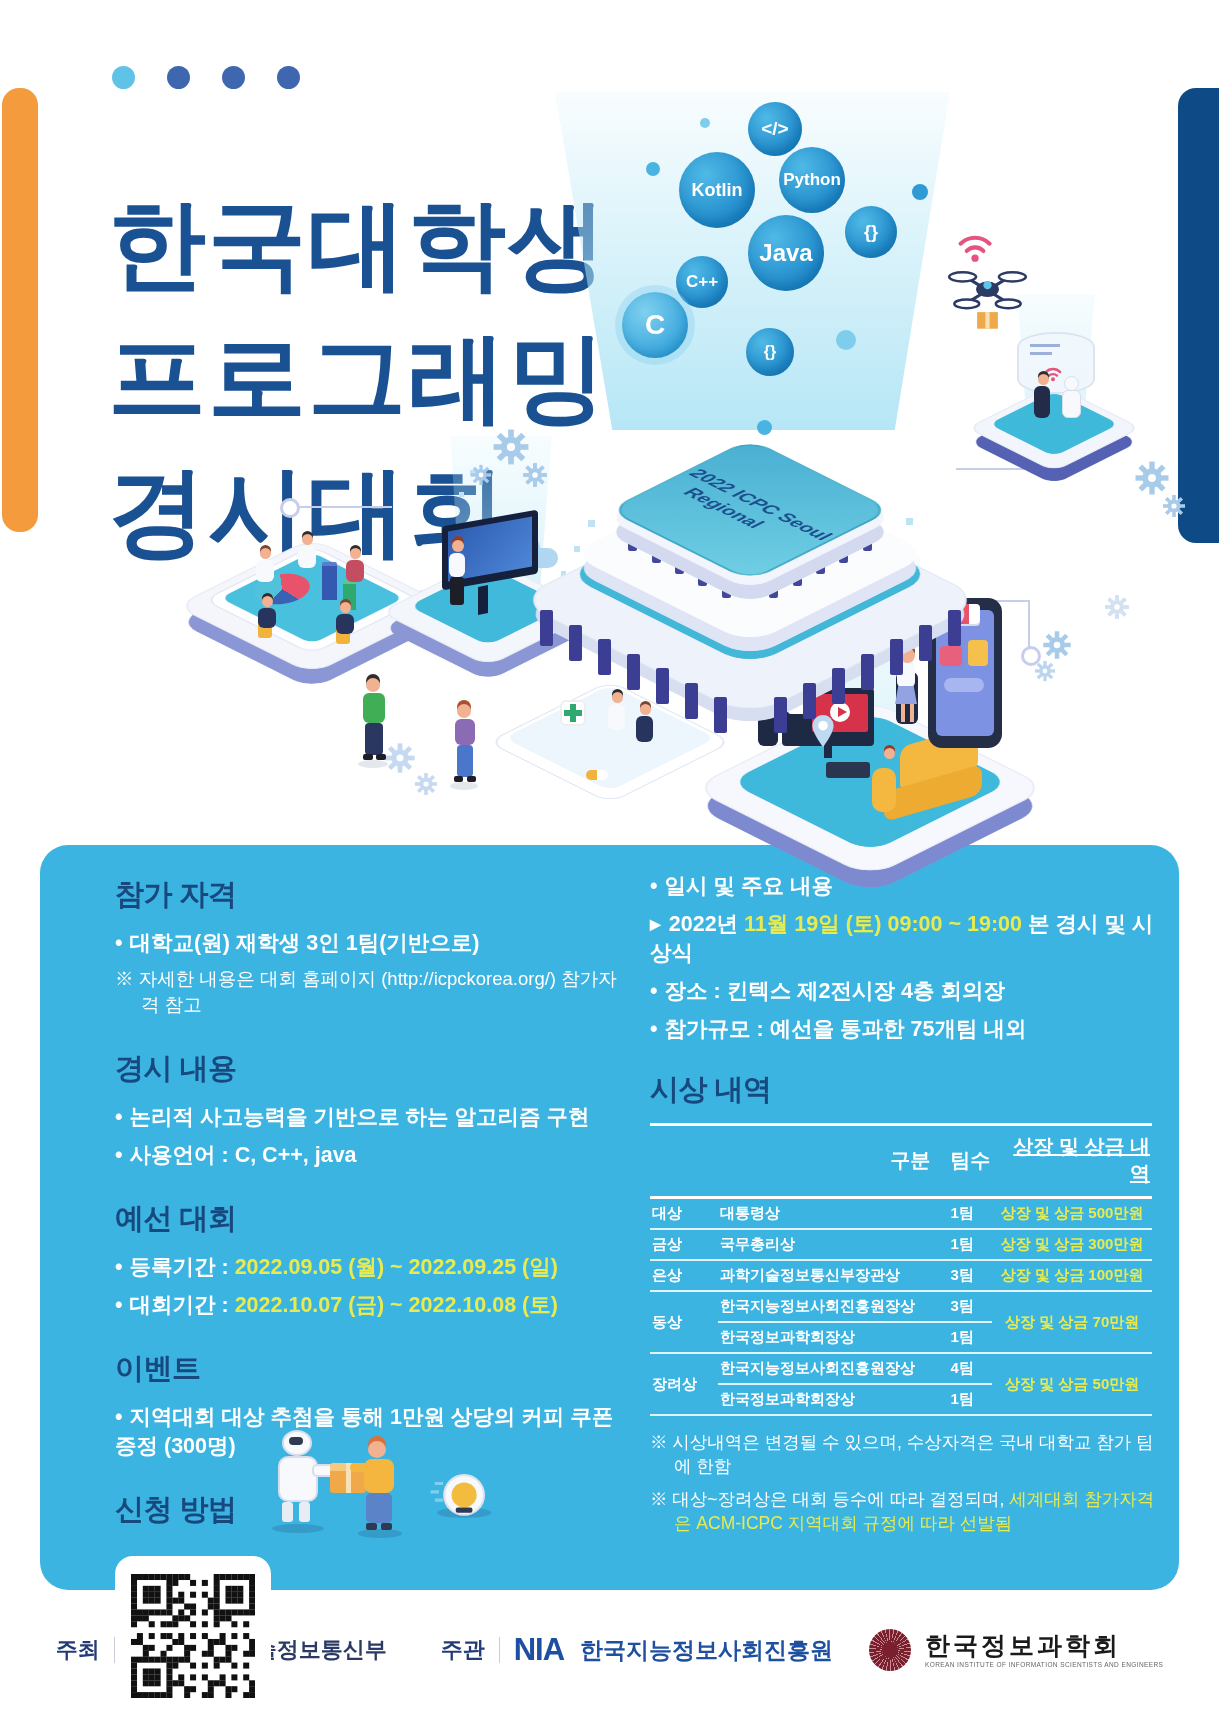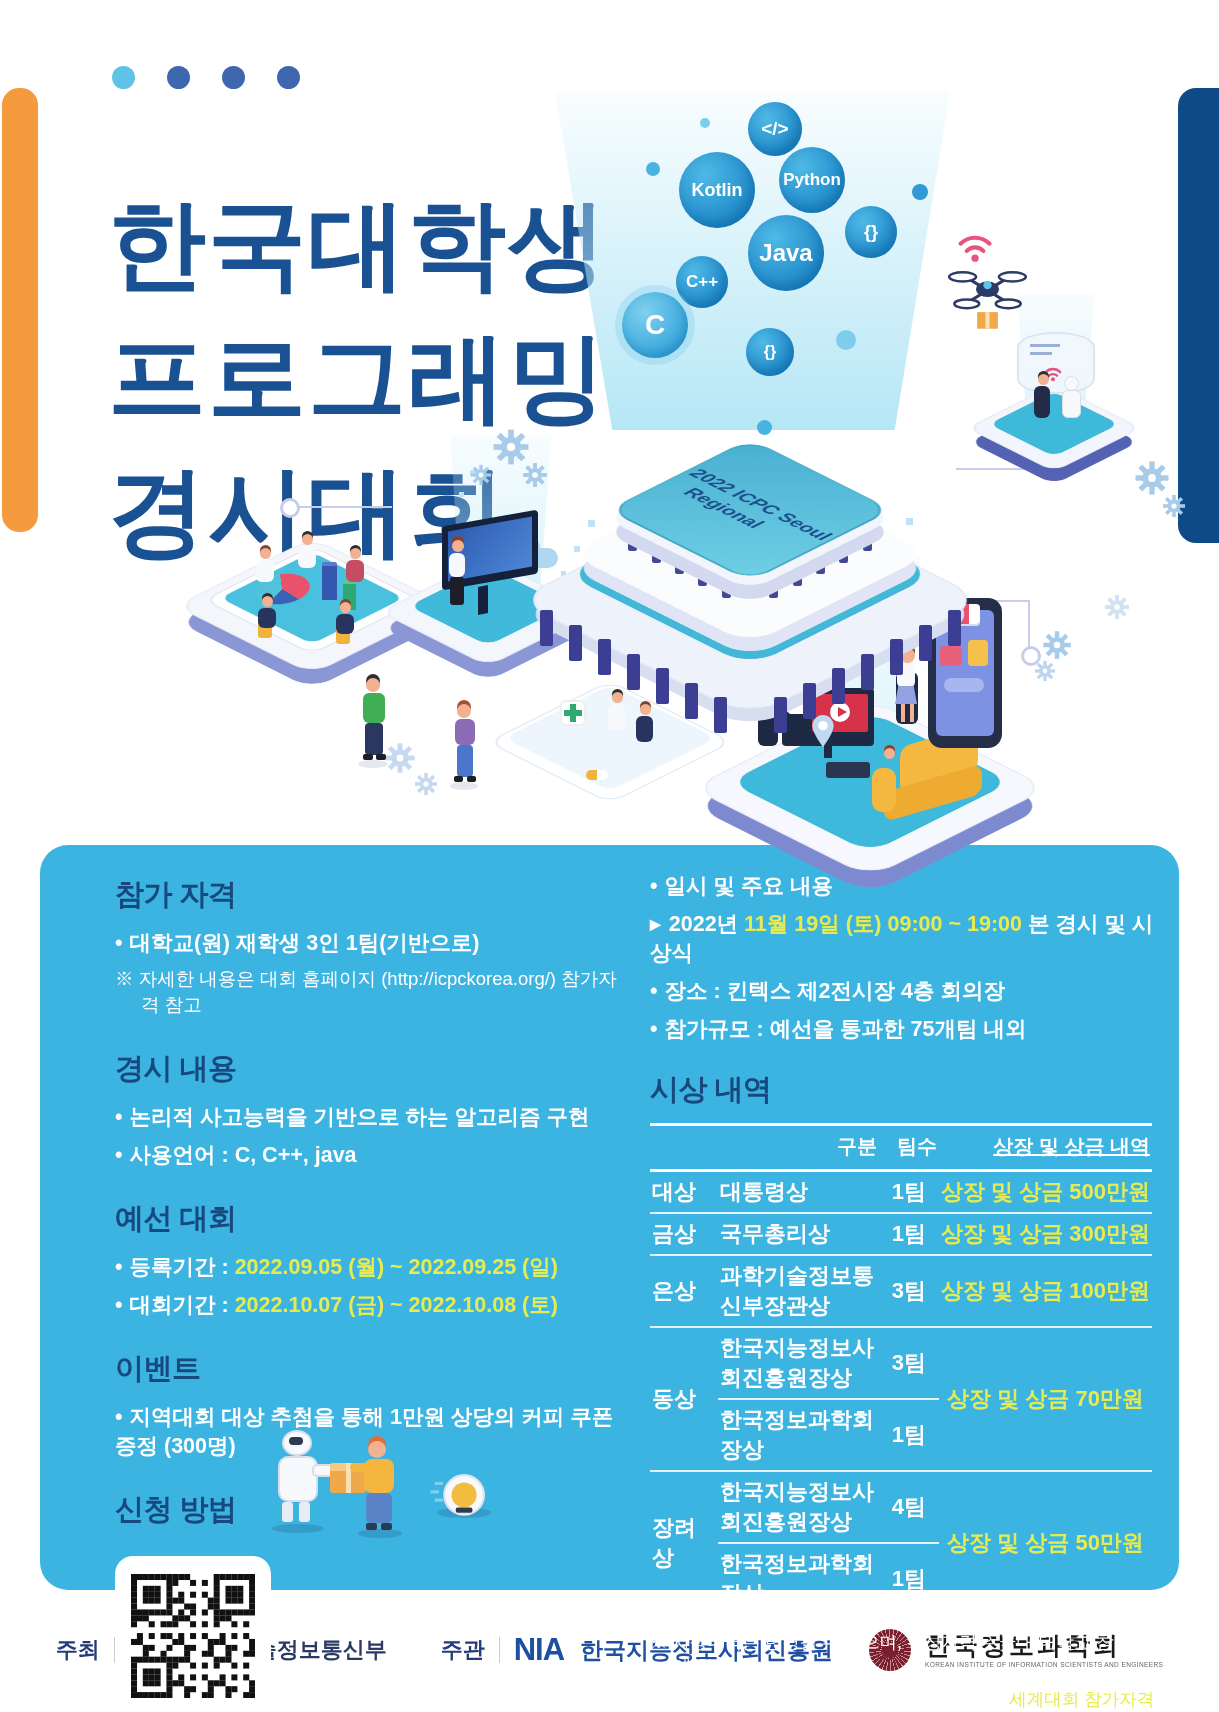--- a/index.html
+++ b/index.html
@@ -44,21 +44,21 @@
   .col-right{position:absolute;left:610px;top:26px;width:512px;}
   .sec-h{font-size:29px;font-weight:800;color:#17497F;margin:0 0 13px;letter-spacing:-0.5px;}
   .line{font-size:21.5px;font-weight:600;color:#fff;margin:0 0 9px;}
   .mk{margin-right:7px;}
   .amk{font-size:14px;margin-right:8px;vertical-align:2px;}
   .note{font-size:18.5px;font-weight:500;color:#fff;margin:2px 0 0;padding-left:26px;text-indent:-26px;line-height:1.4;}
   .val,.hl{color:#E7EB4F;}
   .sp1{margin-top:31px;} .sp2{margin-top:30px;}
   .awards-table{width:502px;border-collapse:collapse;margin-top:4px;border-top:3px solid #ffffff;color:#fff;}
   .awards-table th{font-size:20px;font-weight:700;padding:7px 2px 9px;border-bottom:3px solid #ffffff;text-align:right;}
-  .awards-table td{font-size:22px;font-weight:600;padding:5px 2px;border-bottom:2px solid rgba(255,255,255,.85);}
+  .awards-table td{font-size:15px;font-weight:600;padding:5px 2px;border-bottom:2px solid rgba(255,255,255,.85);}
   .th-grade{text-align:left;width:292px;}
   .th-teams{text-align:center;width:56px;}
   .th-prize{text-align:center;text-decoration:underline;}
   .td-grade{width:64px;text-align:left;}
   .td-teams{text-align:center;}
   .td-prize{text-align:center;color:#E7EB4F;font-weight:700;white-space:nowrap;}
   .note2{font-size:17.5px;font-weight:500;color:#fff;margin:0 0 9px;padding-left:24px;text-indent:-24px;line-height:1.38;}
   .notes-wrap{margin-top:14px;}
   .qr-box{position:relative;margin-top:26px;width:156px;height:160px;background:#fff;border-radius:18px;
           display:flex;align-items:center;justify-content:center;}

